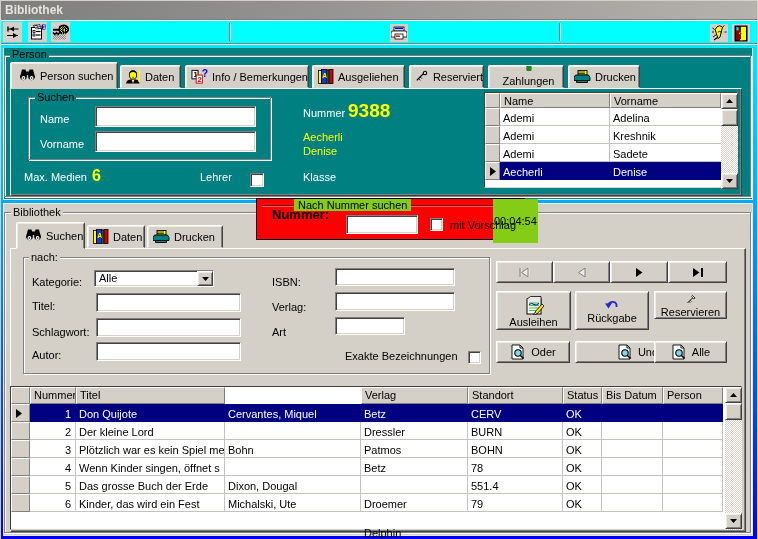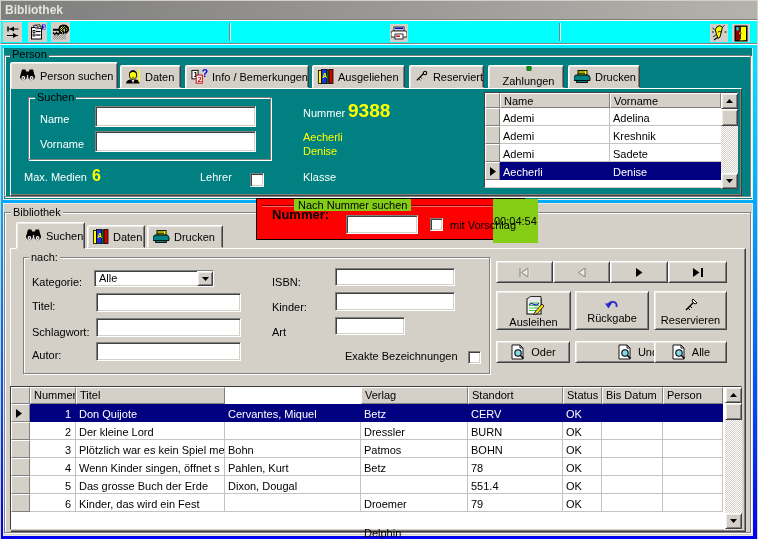--- a/index.html
+++ b/index.html
@@ -287,21 +287,21 @@
     </svg>
   </div>
 <div class="abs" style="left:32px;top:300px;">Titel:</div>
 <div class="abs sunken" style="left:96px;top:293px;width:145px;height:19px;"></div>
 <div class="abs" style="left:32px;top:326px;">Schlagwort:</div>
 <div class="abs sunken" style="left:96px;top:318px;width:145px;height:19px;"></div>
 <div class="abs" style="left:32px;top:349px;">Autor:</div>
 <div class="abs sunken" style="left:96px;top:342px;width:145px;height:19px;"></div>
 <div class="abs" style="left:272px;top:276px;">ISBN:</div>
 <div class="abs sunken" style="left:335px;top:268px;width:120px;height:18px;"></div>
-<div class="abs" style="left:272px;top:301px;">Kinder:</div>
+<div class="abs" style="left:272px;top:301px;">Verlag:</div>
 <div class="abs sunken" style="left:335px;top:292px;width:120px;height:19px;"></div>
 <div class="abs" style="left:272px;top:326px;">Art</div>
 <div class="abs sunken" style="left:335px;top:317px;width:70px;height:18px;"></div>
 <div class="abs" style="left:345px;top:350px;">Exakte Bezeichnungen</div>
 <div class="abs sunken" style="left:468px;top:351px;width:13px;height:13px;"></div>
 
 <div class="btn" style="left:496px;top:261px;width:57px;height:22px;">
     <svg width="12" height="9" viewBox="0 0 12 9">
       <path d="M2 0 v9 M10 0 L3.5 4.5 L10 9 Z" fill="#ECEBE5" stroke="#ECEBE5"></path>
       <path d="M1 0 v9 M9 0 L2.5 4.5 L9 9 Z" fill="none" stroke="#808080"></path>
@@ -335,21 +335,21 @@
     </svg>
   <span>Ausleihen</span>
   </div>
 <div class="btn" style="left:575px;top:291px;width:74px;height:39px;flex-direction:column;gap:1px;padding-top:2px;">
   <svg width="16" height="12" viewBox="0 0 16 12">
       <path d="M4.5 6 C5 2.5 11 1.5 12.5 5.5 L12.5 8" fill="none" stroke="#2828C8" stroke-width="1.8"></path>
       <path d="M1 4.5 L8 4 L4.5 9.5 Z" fill="#2828C8"></path>
     </svg>
   <span>Rückgabe</span>
   </div>
-<div class="btn" style="left:654px;top:291px;width:73px;height:39px;flex-direction:column;gap:1px;padding-top:2px;">
+<div class="btn" style="left:654px;top:291px;width:73px;height:28px;flex-direction:column;gap:1px;padding-top:2px;">
   <svg width="16" height="16" viewBox="0 0 16 16">
       <path d="M3 13 L11 5" stroke="#000" stroke-width="1.4"></path>
       <path d="M10 2 l4 4 l-2 1 l-3 -3 z" fill="#fff" stroke="#000" stroke-width="1"></path>
       <path d="M5 11 l2 2 M7 9 l2 2" stroke="#000"></path>
     </svg>
   <span>Reservieren</span>
   </div>
 
 <div class="btn" style="left:496px;top:341px;width:74px;height:22px;">
   <svg width="16" height="16" viewBox="0 0 16 16">
@@ -428,32 +428,32 @@
   <div class="cell" style="left:457px;top:37px;width:94px;">BURN</div>
   <div class="cell" style="left:552px;top:37px;width:38px;">OK</div>
   <div class="cell" style="left:19px;top:55px;width:44px;text-align:right;padding-right:3px;">3</div>
   <div class="cell" style="left:65px;top:55px;width:148px;">Plötzlich war es kein Spiel me</div>
   <div class="cell" style="left:214px;top:55px;width:135px;">Bohn</div>
   <div class="cell" style="left:350px;top:55px;width:106px;">Patmos</div>
   <div class="cell" style="left:457px;top:55px;width:94px;">BOHN</div>
   <div class="cell" style="left:552px;top:55px;width:38px;">OK</div>
   <div class="cell" style="left:19px;top:73px;width:44px;text-align:right;padding-right:3px;">4</div>
   <div class="cell" style="left:65px;top:73px;width:148px;">Wenn Kinder singen, öffnet s</div>
-  <div class="cell" style="left:214px;top:73px;width:135px;">Pahlen, Kurt</div>
   <div class="cell" style="left:350px;top:73px;width:106px;">Betz</div>
   <div class="cell" style="left:457px;top:73px;width:94px;">78</div>
   <div class="cell" style="left:552px;top:73px;width:38px;">OK</div>
   <div class="cell" style="left:19px;top:91px;width:44px;text-align:right;padding-right:3px;">5</div>
   <div class="cell" style="left:65px;top:91px;width:148px;">Das grosse Buch der Erde</div>
   <div class="cell" style="left:214px;top:91px;width:135px;">Dixon, Dougal</div>
   <div class="cell" style="left:350px;top:91px;width:106px;margin-top:47px;">Delphin</div>
   <div class="cell" style="left:457px;top:91px;width:94px;">551.4</div>
   <div class="cell" style="left:552px;top:91px;width:38px;">OK</div>
   <div class="cell" style="left:19px;top:109px;width:44px;text-align:right;padding-right:3px;">6</div>
   <div class="cell" style="left:65px;top:109px;width:148px;">Kinder, das wird ein Fest</div>
+  <div class="cell" style="left:214px;top:109px;width:135px;">Michalski, Ute</div>
   <div class="cell" style="left:350px;top:109px;width:106px;">Droemer</div>
   <div class="cell" style="left:457px;top:109px;width:94px;">79</div>
   <div class="cell" style="left:552px;top:109px;width:38px;">OK</div>
 
   <div class="abs" style="left:714px;top:0;width:17px;height:143px;background:#fff;background-image:linear-gradient(45deg,#D4D0C8 25%,transparent 25%,transparent 75%,#D4D0C8 75%),linear-gradient(45deg,#D4D0C8 25%,transparent 25%,transparent 75%,#D4D0C8 75%);background-size:2px 2px;background-position:0 0,1px 1px;"></div>
   <div class="sbbtn" style="left:714px;top:0;width:17px;height:16px;">
       <svg width="7" height="4" viewBox="0 0 7 4">
         <path d="M3.5 0 L7 4 H0 Z" fill="#000"></path>
       </svg>
     </div>

